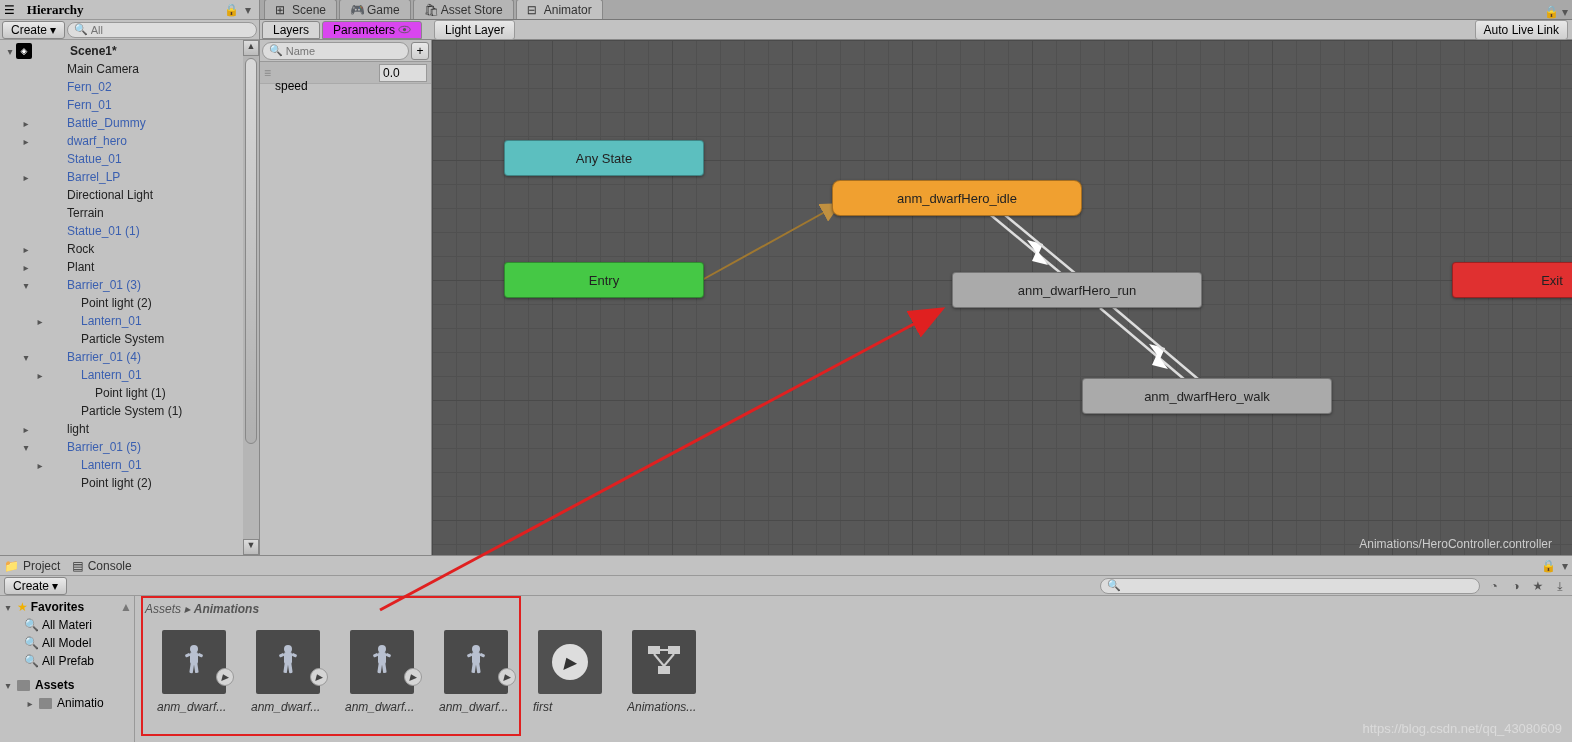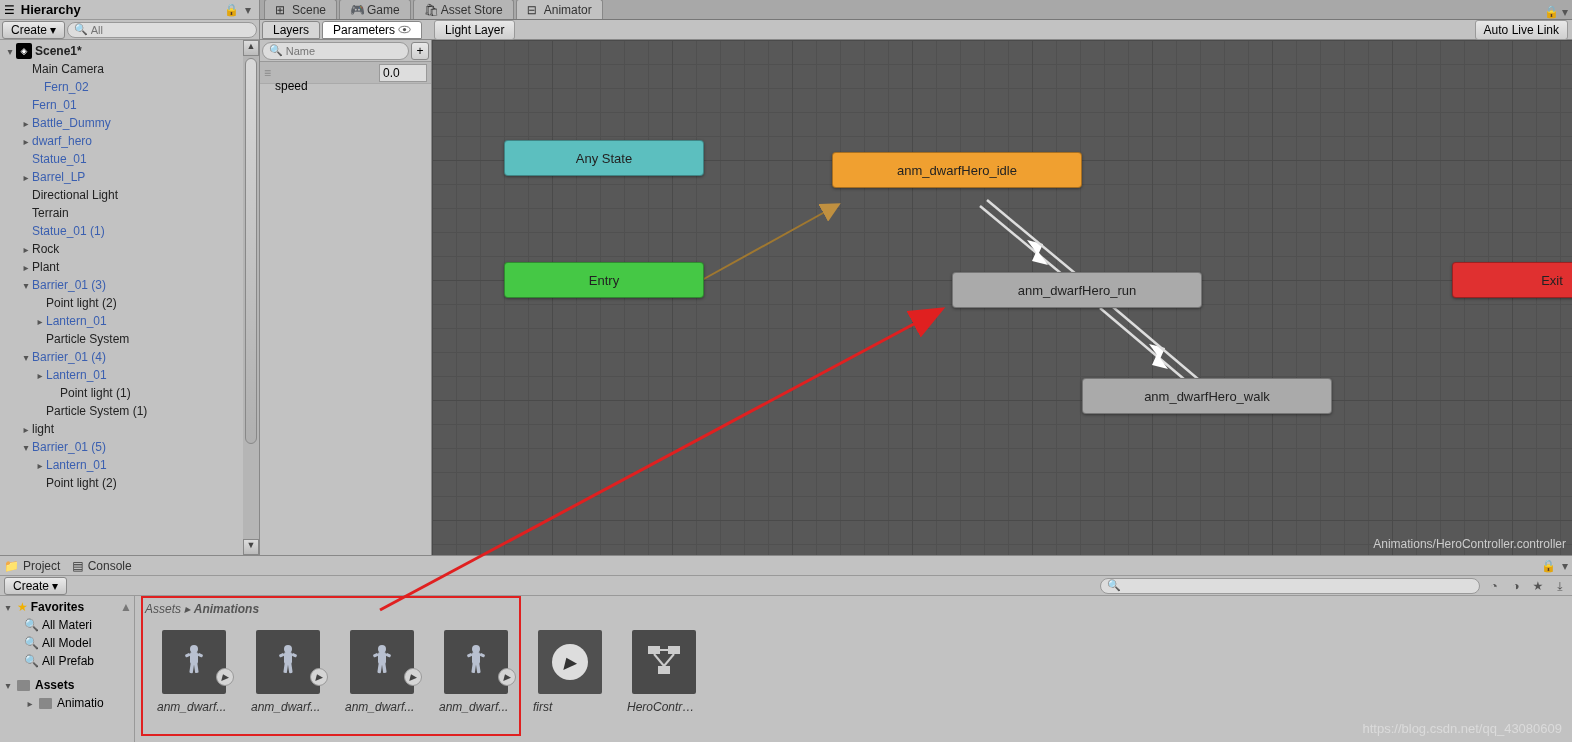--- a/index.html
+++ b/index.html
@@ -4,54 +4,54 @@
 <style>
 * { margin: 0; padding: 0; box-sizing: border-box; font-family: Arial, sans-serif; font-size: 12px; user-select: none; }
 body { background: #c2c2c2; width: 1572px; height: 742px; overflow: hidden; position: relative; }
 
 
 .top-row { display: flex; height: 555px; }
 
 
 .hierarchy-panel { width: 260px; background: #c2c2c2; display: flex; flex-direction: column; border-right: 1px solid #888; }
 .panel-title { height: 20px; background: #c2c2c2; display: flex; align-items: center; padding: 0 4px; border-bottom: 1px solid #999; }
-.panel-title-text { font-size: 13px; font-weight: bold; margin-left: 6px; }
+.panel-title-text { font-size: 13px; font-weight: bold; margin-left: 12px; font-family: Liberation Serif, serif; }
 .panel-title-icons { margin-left: auto; display:flex; gap:2px; }
 .panel-title-icons span { width:14px; height:14px; display:flex; align-items:center; justify-content:center; color:#555; }
 
 .toolbar-row { height: 20px; display: flex; align-items: center; border-bottom: 1px solid #999; background:#c2c2c2; padding:0 2px; gap:2px; }
 .btn-create { background: linear-gradient(#eaeaea,#c8c8c8); border:1px solid #888; border-radius:3px; padding:1px 8px; font-size:11px; display:flex; align-items:center; gap:3px; }
 .search-field { flex:1; background:#ddd; border:1px solid #999; border-radius:10px; height:16px; padding:0 6px; display:flex; align-items:center; }
 .search-icon { color:#777; font-size:11px; margin-right:3px; }
 .search-input { border:none; background:transparent; outline:none; width:100%; font-size:11px; }
 
 .tree-scroll { flex:1; overflow:hidden; background:#c2c2c2; display:flex; }
 .tree-content { flex:1; padding:2px 0; }
 .tree-row { height:18px; display:flex; align-items:center; padding-left:4px; white-space:nowrap; cursor:default; }
 .fold { width:12px; color:#555; font-size:10px; text-align:center; }
-.tree-label { color:#222; }
+.tree-label { color:#222;margin-left:35px; }
 .blue { color:#3a5fb0; }
 .scene-head { font-weight:bold; }
 .unity-icon { width:16px; height:16px; background:#000; border-radius:2px; margin-right:3px; display:flex; align-items:center; justify-content:center; color:#fff; font-size:9px;}
 .scroll-vert { width:16px; background:#c2c2c2; display:flex; flex-direction:column; }
 .sb-btn { height:16px; background:linear-gradient(#ddd,#bbb); border:1px solid #888; text-align:center; font-size:9px; color:#444; }
 .sb-track { flex:1; background:#b5b5b5; position:relative; }
 .sb-thumb { position:absolute; left:2px; right:2px; top:2px; height:80%; background:linear-gradient(#d8d8d8,#b0b0b0); border:1px solid #888; border-radius:6px; }
 
 
 .right-region { flex:1; display:flex; flex-direction:column; }
 .tab-strip { height:20px; background:#a8a8a8; display:flex; align-items:flex-end; padding-left:4px; gap:2px; border-bottom:1px solid #777; }
 .tab { height:20px; padding:3px 10px; background:#b5b5b5; border:1px solid #888; border-bottom:none; border-radius:3px 3px 0 0; display:flex; align-items:center; gap:4px; color:#333; }
 .tab.active { background:#c2c2c2; }
 .tab-strip .right-icons { margin-left:auto; display:flex; gap:3px; padding-right:4px; color:#555; }
 .tab-ico{width:13px;height:13px;display:inline-block;}
 
 .animator-sub { height:20px; background:#c2c2c2; display:flex; align-items:center; border-bottom:1px solid #888; }
 .subtab { padding:2px 10px; border:1px solid #888; background:#d5d5d5; border-radius:3px 3px 0 0; margin-left:2px; height:18px; display:flex; align-items:center; gap:3px;}
-.subtab.active { background:#ffffff; }
+.subtab.active { background:#d946ef; }
 .breadcrumb { margin-left:12px; display:flex; align-items:center; }
 .breadcrumb-item { background:linear-gradient(#e8e8e8,#cfcfcf); border:1px solid #999; padding:2px 10px; border-radius:3px; }
 .auto-live { margin-left:auto; margin-right:4px; background:linear-gradient(#e8e8e8,#cfcfcf); border:1px solid #999; border-radius:3px; padding:2px 8px; }
 
 .animator-body { flex:1; display:flex; position:relative; }
 .param-panel { width:172px; background:#c2c2c2; border-right:1px solid #888; }
 .param-search-row { height:22px; display:flex; align-items:center; padding:2px; gap:2px; border-bottom:1px solid #999;}
 .param-search { flex:1; background:#ddd; border:1px solid #999; border-radius:10px; height:18px; display:flex; align-items:center; padding:0 6px;}
 .plus-btn { width:18px; height:18px; border:1px solid #888; background:linear-gradient(#e8e8e8,#cfcfcf); border-radius:3px; text-align:center; line-height:16px; }
 .param-row { height:22px; display:flex; align-items:center; padding:2px 4px; background:#b8b8b8; border-bottom:1px solid #aaa; gap:4px;}
@@ -60,25 +60,25 @@
 .param-val { width:48px; background:#ddd; border:1px solid #999; padding:1px 3px; text-align:left; }
 
 .graph-canvas { flex:1; position:relative; background:#585858;
   background-image: linear-gradient(#4a4a4a 1px, transparent 1px), linear-gradient(90deg,#4a4a4a 1px, transparent 1px),
     linear-gradient(#505050 1px, transparent 1px), linear-gradient(90deg,#505050 1px, transparent 1px);
   background-size: 120px 120px, 120px 120px, 24px 24px, 24px 24px;
 }
 .node { position:absolute; width:200px; height:36px; border-radius:4px; display:flex; align-items:center; justify-content:center; color:#222; font-size:13px; box-shadow:0 1px 3px rgba(0,0,0,.4); border:1px solid rgba(0,0,0,.3); }
 .node.any { background:#5cbfbf; left:72px; top:100px; }
 .node.entry { background:#45c845; left:72px; top:222px; }
-.node.idle { background:#f0a030; left:400px; top:112px; width:250px; }
+.node.idle { background:#f0a030; left:400px; top:140px; width:250px;border-radius:8px; }
 .node.run { background:#aaaaaa; left:520px; top:232px; width:250px; }
 .node.walk { background:#aaaaaa; left:650px; top:338px; width:250px; }
 .node.exit { background:#e03030; right:-80px; top:222px; width:200px; }
-.path-label { position:absolute; right:6px; bottom:4px; color:#ccc; font-size:12px;text-align:center; }
+.path-label { position:absolute; right:20px; bottom:4px; color:#ccc; font-size:12px;text-align:center; }
 
 svg.trans { position:absolute; inset:0; width:100%; height:100%; pointer-events:none; }
 
 .red-arrow { position:absolute; pointer-events:none; }
 
 
 .bottom-row { height:187px; display:flex; flex-direction:column; border-top:1px solid #888; }
 .proj-tabs { height:20px; background:#c2c2c2; display:flex; align-items:center; padding-left:4px; gap:12px; border-bottom:1px solid #999; }
 .proj-tab { display:flex; align-items:center; gap:4px; color:#333; font-size:13px; }
 .proj-toolbar { height:20px; display:flex; align-items:center; background:#c2c2c2; border-bottom:1px solid #999; padding:0 4px; gap:6px; }
@@ -136,21 +136,21 @@
         <div class="tree-row">
           <span class="fold">▾</span>
           <span class="unity-icon">◈</span>
           <span class="tree-label scene-head">Scene1*</span>
         </div>
         <div id="tree-items">
             <div class="tree-row" style="padding-left: 20px;">
               <span class="fold"></span>
               <span class="tree-label ">Main Camera</span>
             </div>
-            <div class="tree-row" style="padding-left: 32px;">
+            <div class="tree-row" style="padding-left: 20px;">
               <span class="fold"></span>
               <span class="tree-label blue">Fern_02</span>
             </div>
             <div class="tree-row" style="padding-left: 20px;">
               <span class="fold"></span>
               <span class="tree-label blue">Fern_01</span>
             </div>
             <div class="tree-row" style="padding-left: 20px;">
               <span class="fold">▸</span>
               <span class="tree-label blue">Battle_Dummy</span>
@@ -479,21 +479,21 @@
             <div class="thumb ctrl-thumb">
               <svg viewBox="0 0 40 40">
                 <rect x="4" y="4" width="12" height="8" fill="#ccc"></rect>
                 <rect x="24" y="4" width="12" height="8" fill="#ccc"></rect>
                 <rect x="14" y="24" width="12" height="8" fill="#ccc"></rect>
                 <line x1="16" y1="8" x2="24" y2="8" stroke="#ccc" stroke-width="2"></line>
                 <line x1="10" y1="12" x2="20" y2="24" stroke="#ccc" stroke-width="2"></line>
                 <line x1="30" y1="12" x2="20" y2="24" stroke="#ccc" stroke-width="2"></line>
               </svg>
             </div>
-            <div class="asset-label">HeroControl...</div>
+            <div class="asset-label">Animations...</div>
           </div>
         </div>
     </div>
   </div>
 </div>
 
 <svg class="red-arrow" style="left:350px; top:300px; width:600px; height:320px">
   <defs>
       <marker id="rah" markerWidth="14" markerHeight="14" refX="10" refY="5" orient="auto">
         <path d="M0,0 L12,5 L0,10 z" fill="#e02020"></path>

